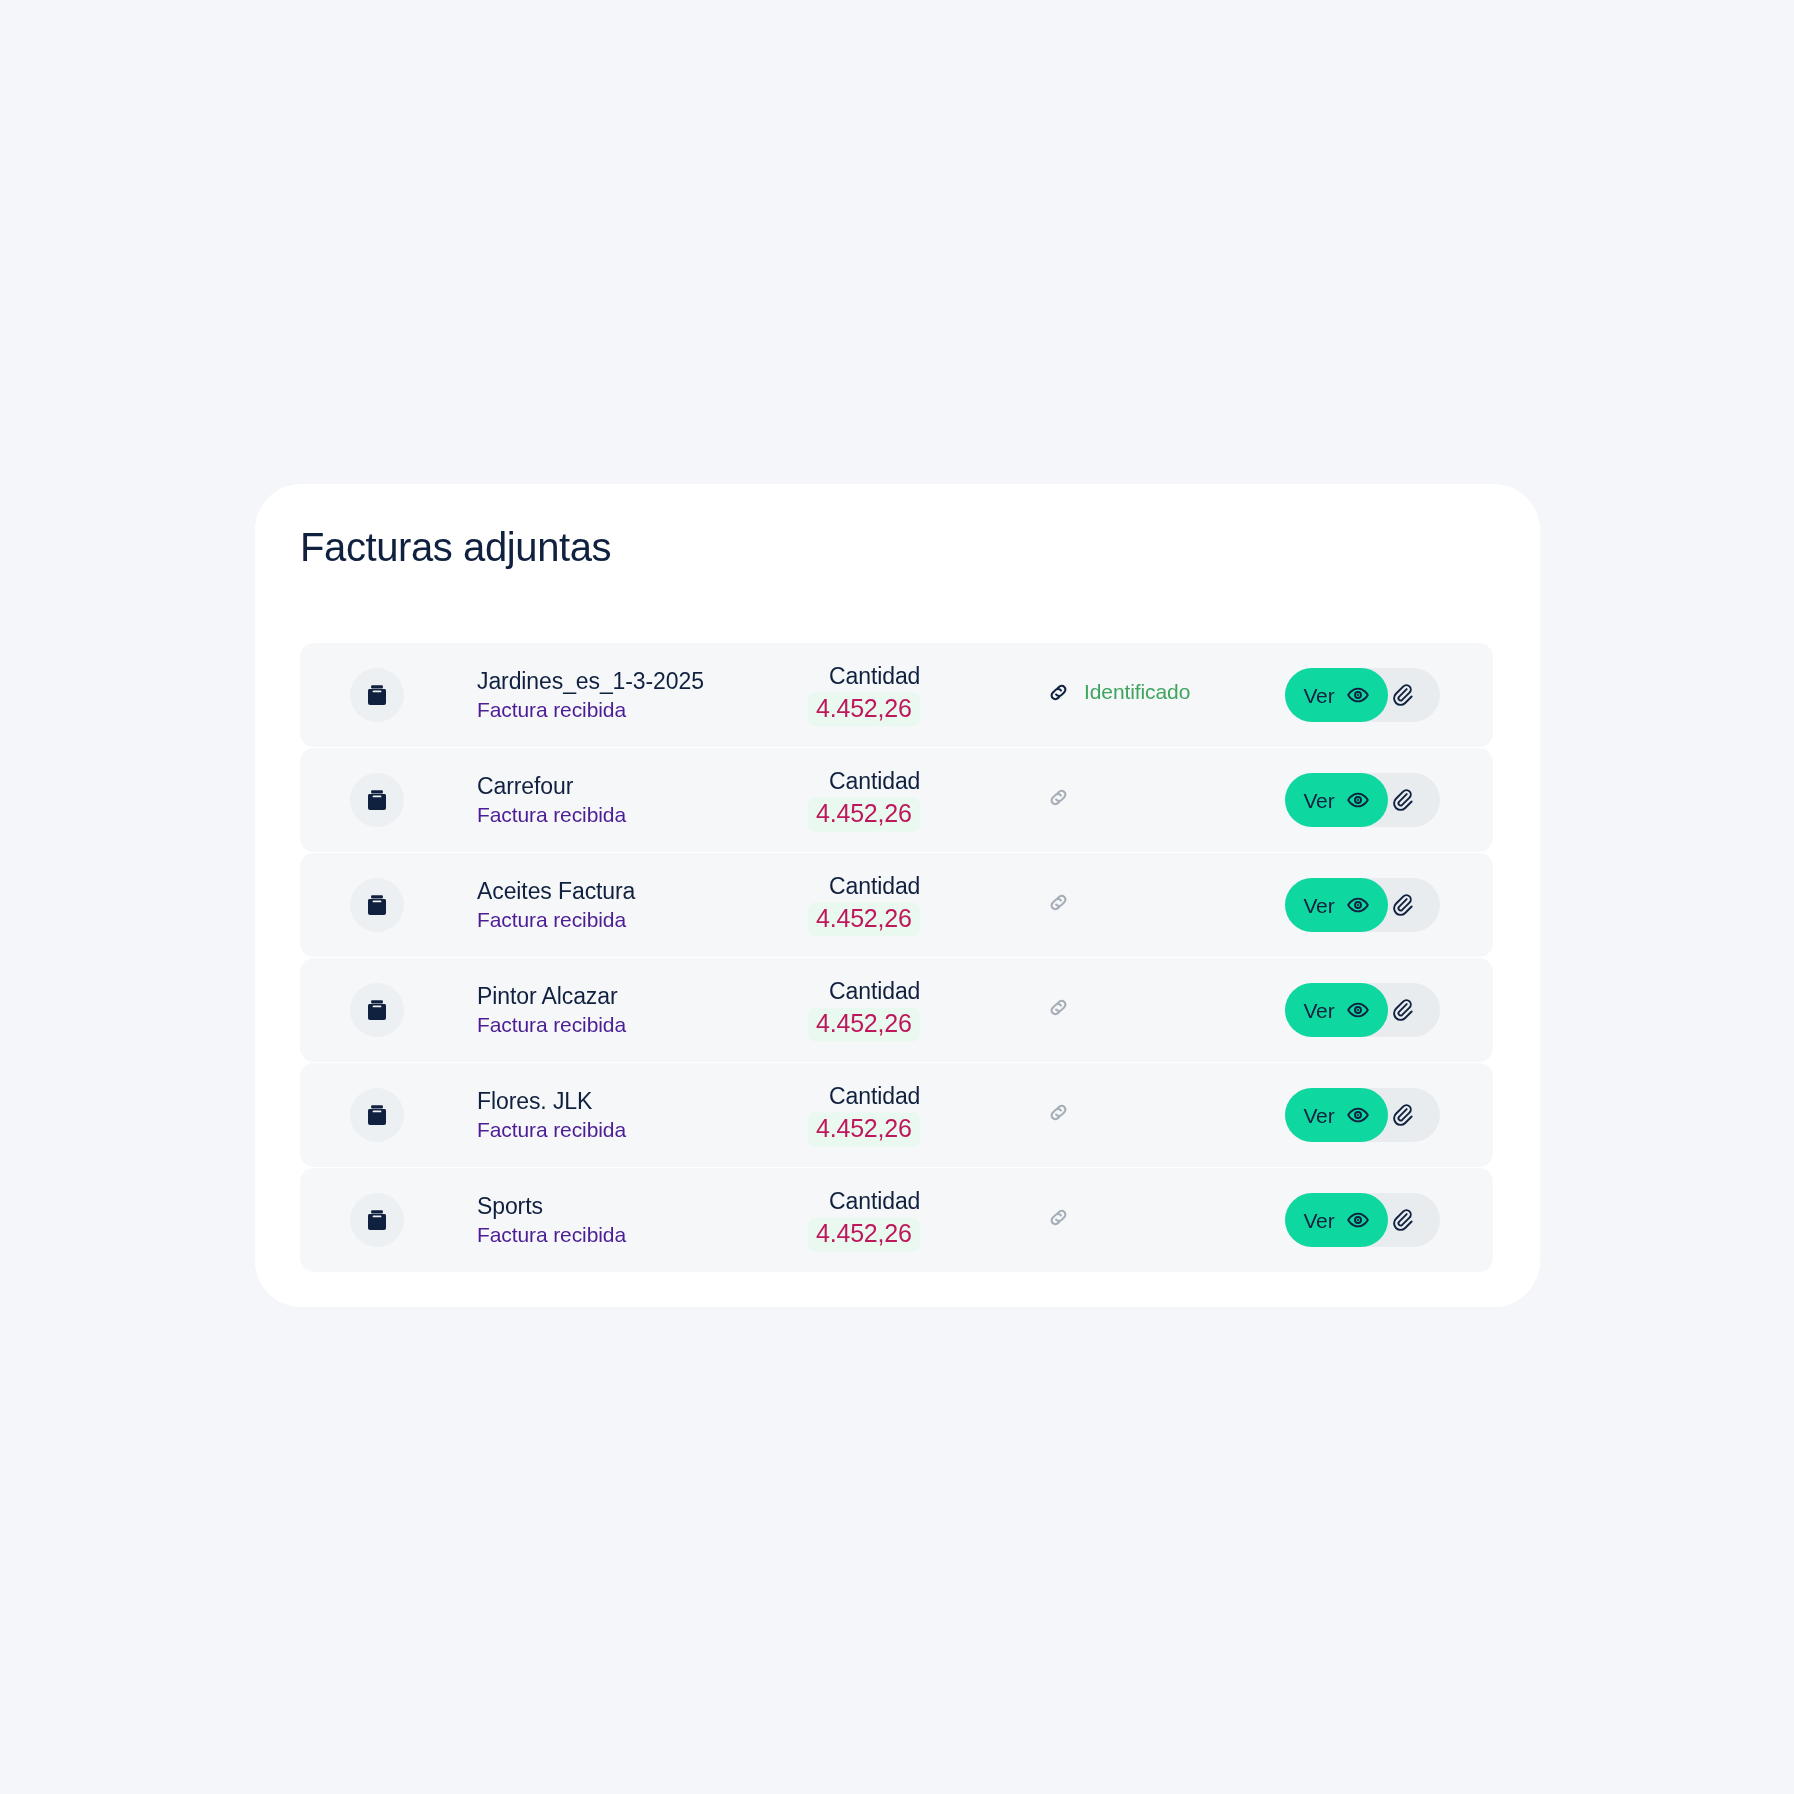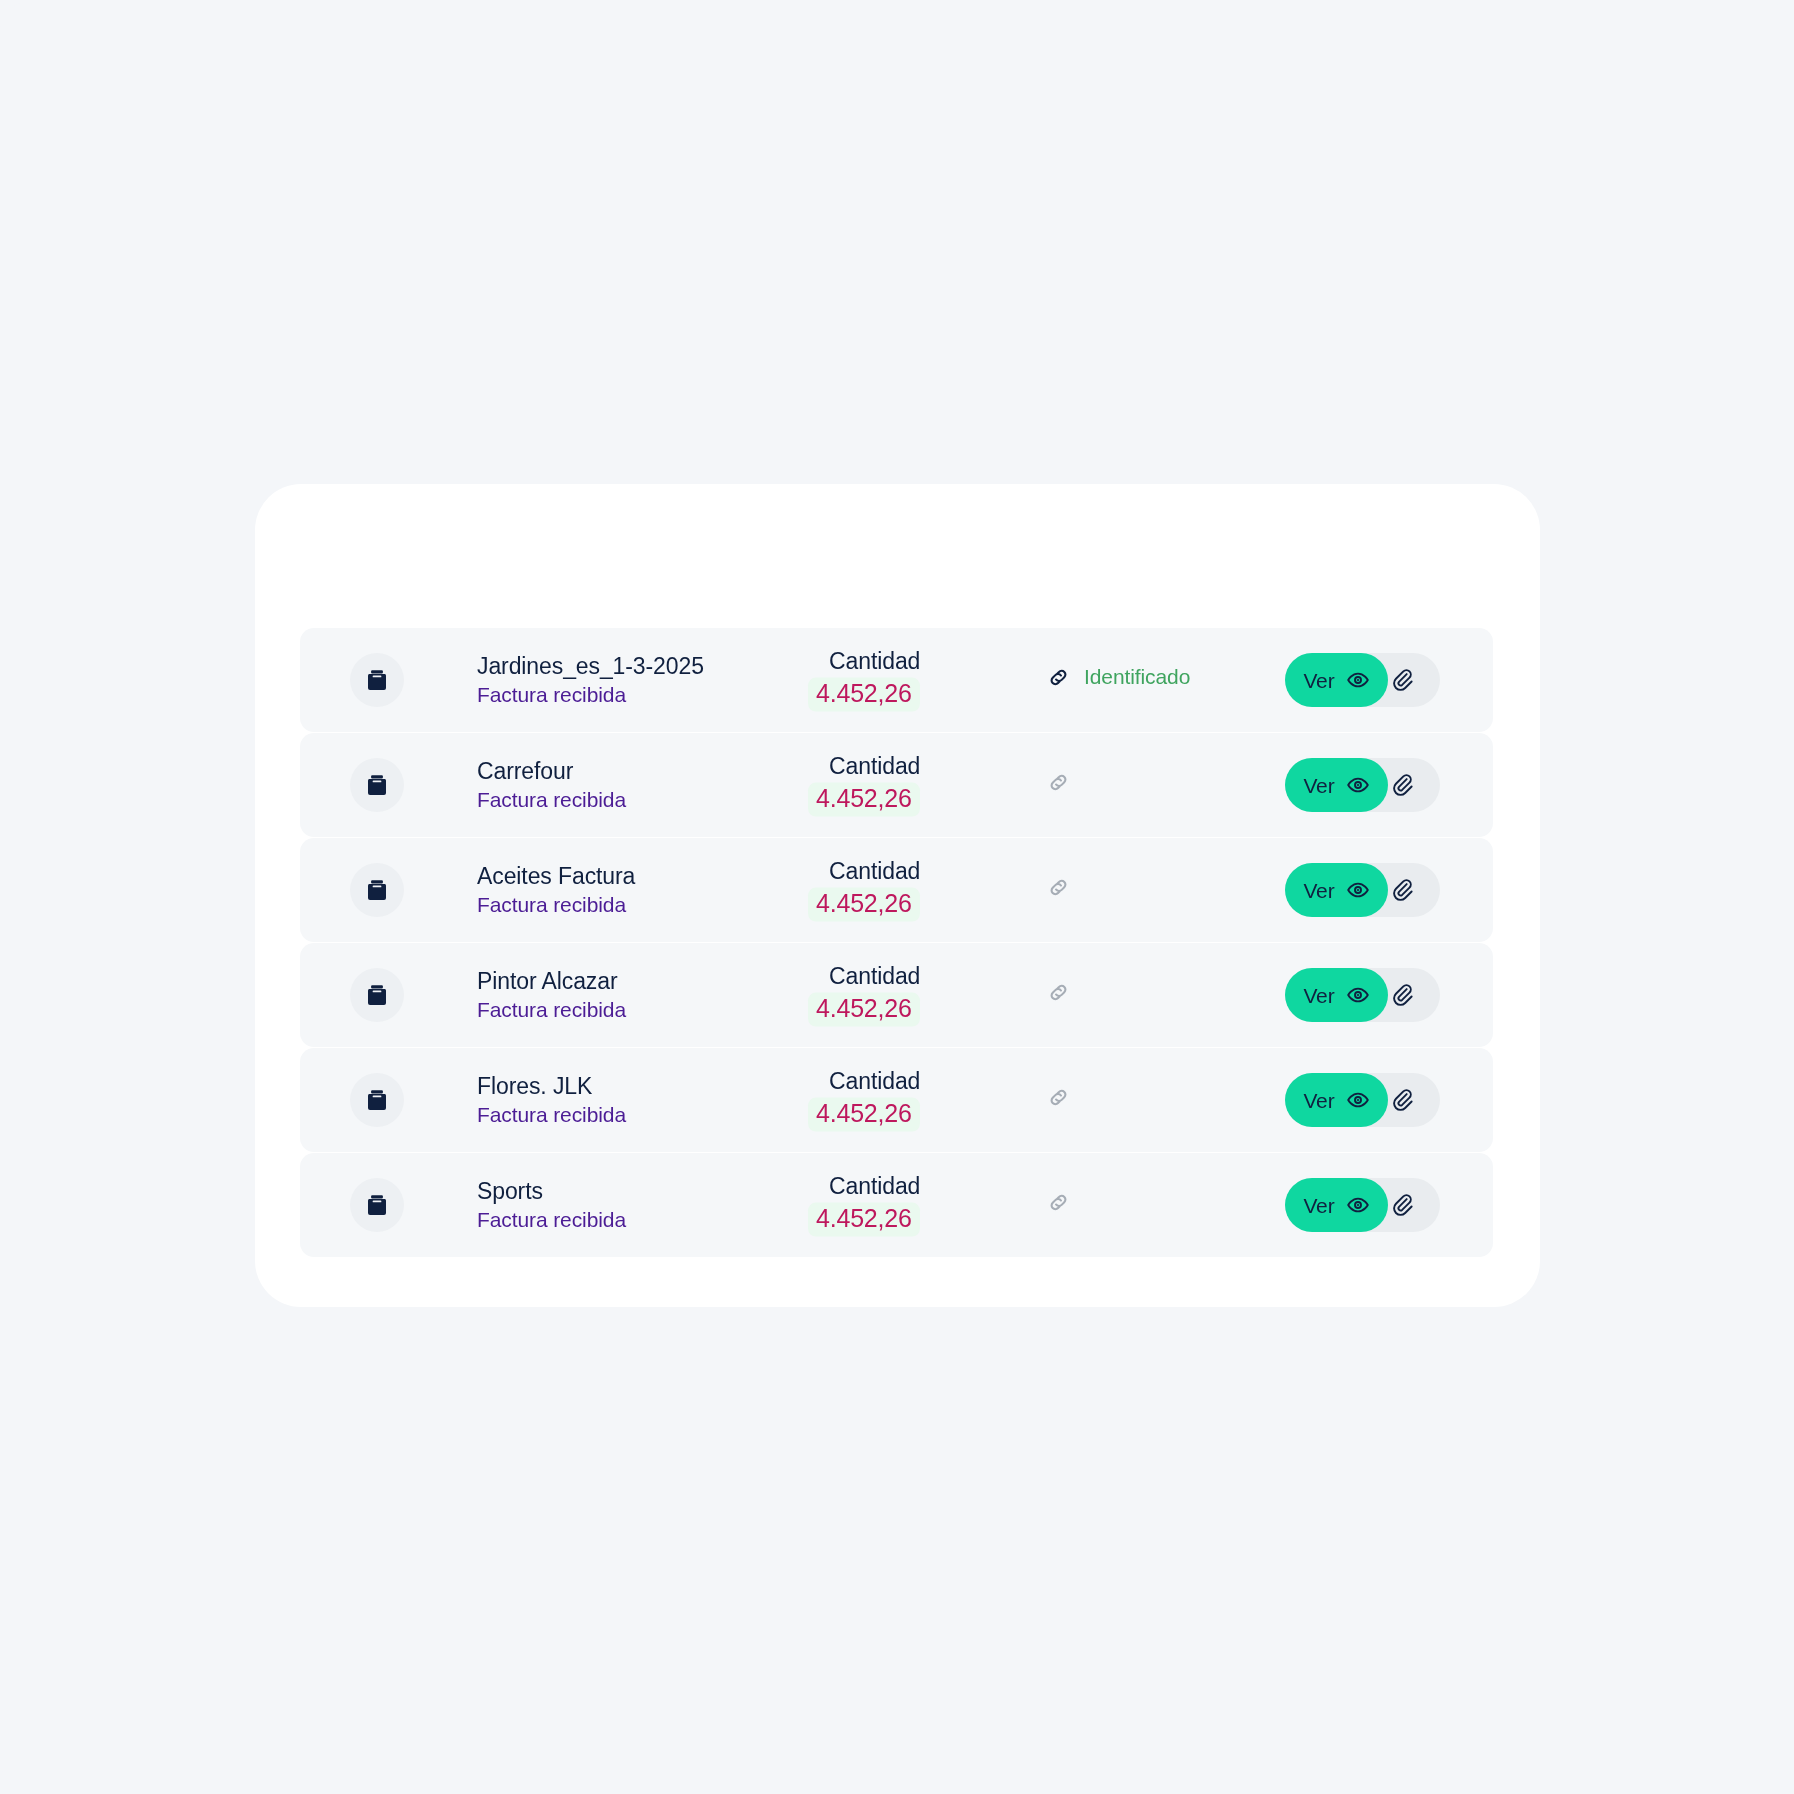--- a/index.html
+++ b/index.html
@@ -42,21 +42,21 @@
     font-weight: 400;
     letter-spacing: -0.4px;
     color: #10203f;
     white-space: nowrap;
   }
 
   
   .rows {
     position: absolute;
     left: 45px;
-    top: 144px;
+    top: 159px;
     width: 1193px;
     display: flex;
     flex-direction: column;
     gap: 1px;
   }
 
   .invoice-row {
     position: relative;
     height: 104px;
     background: #f5f7f9;
@@ -201,20 +201,21 @@
   }
   .ver-button svg { display: block; }
 </style>
 </head>
 <body>
 
 <div id="page-root">
 
   <section class="invoice-card">
 
+    <h1 class="card-title">Facturas adjuntas</h1>
 
     <div class="rows">
   <div class="invoice-row">
 
     <span class="doc-bubble">
       <svg width="22" height="24" viewBox="0 0 22 24" fill="none" xmlns="http://www.w3.org/2000/svg">
         <path d="M2 7.5C2 6.67 2.67 6 3.5 6h15c.83 0 1.5.67 1.5 1.5V20a2 2 0 0 1-2 2H4a2 2 0 0 1-2-2V7.5Z" fill="#10203f"></path>
         <rect x="5.1" y="2.2" width="11.8" height="3.4" rx="1.1" fill="#10203f"></rect>
         <rect x="6.6" y="7.6" width="8.8" height="1.7" rx="0.85" fill="#f0f2f5"></rect>
       </svg>

